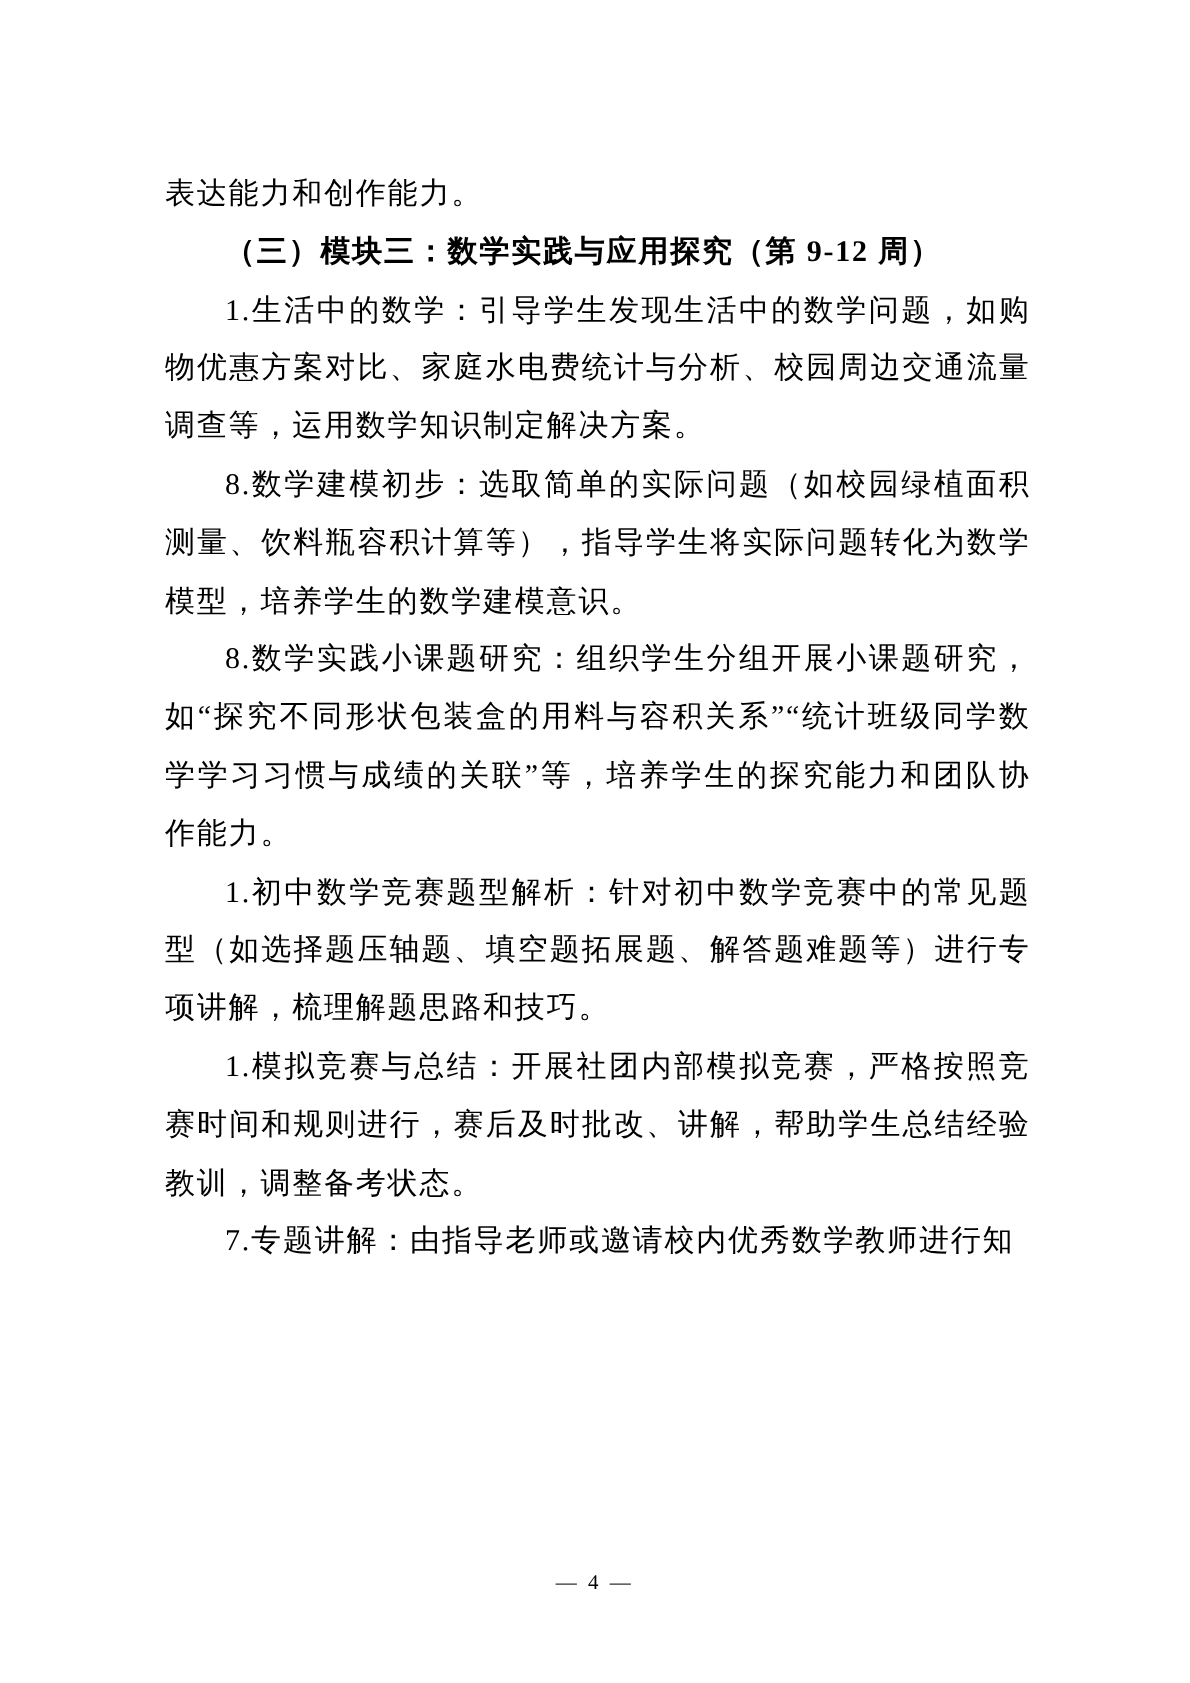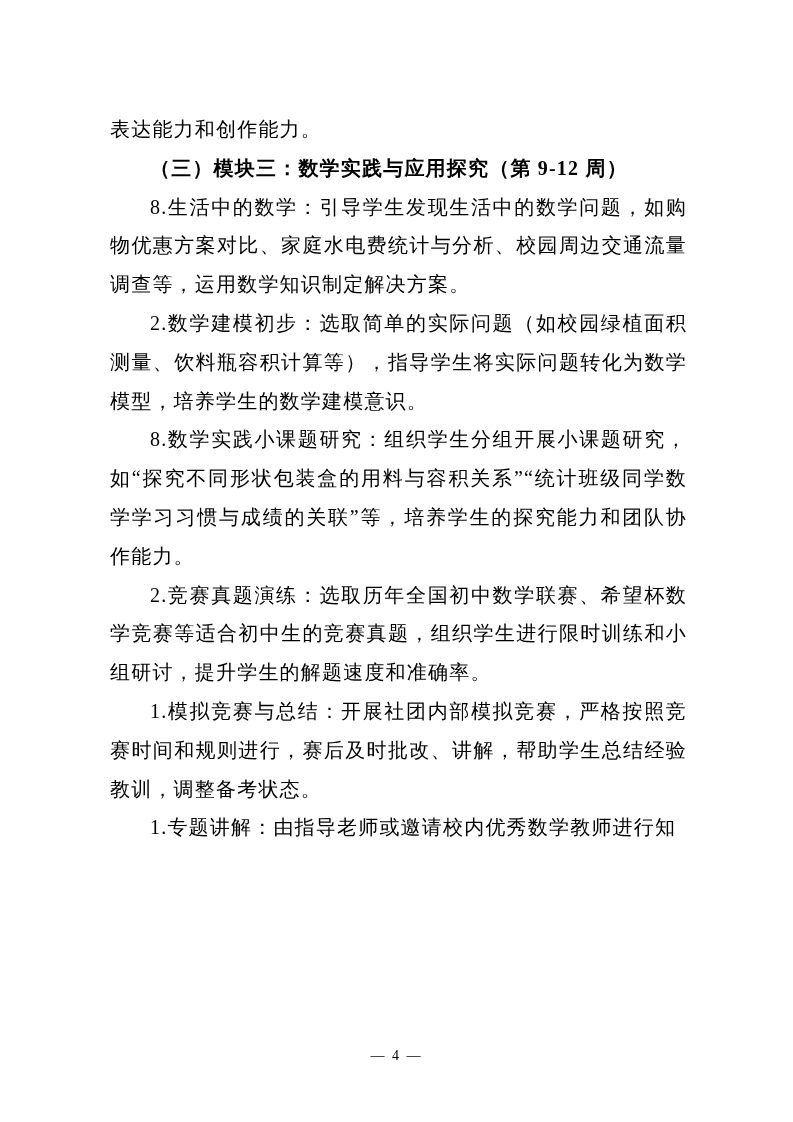--- a/index.html
+++ b/index.html
@@ -49,21 +49,21 @@
     color: #000000;
   }
 </style>
 </head>
 <body>
 
 <div class="page">
   <div class="content">
     <p class="cont">表达能力和创作能力。</p>
     <p class="bold">（三）模块三：数学实践与应用探究（第 9-12 周）</p>
-    <p>8.生活中的数学：引导学生发现生活中的数学问题，如购物优惠方案对比、家庭水电费统计与分析、校园周边交通流量调查等，运用数学知识制定解决方案。</p>
-    <p>2.数学建模初步：选取简单的实际问题（如校园绿植面积测量、饮料瓶容积计算等），指导学生将实际问题转化为数学模型，培养学生的数学建模意识。</p>
+    <p>1.生活中的数学：引导学生发现生活中的数学问题，如购物优惠方案对比、家庭水电费统计与分析、校园周边交通流量调查等，运用数学知识制定解决方案。</p>
+    <p>8.数学建模初步：选取简单的实际问题（如校园绿植面积测量、饮料瓶容积计算等），指导学生将实际问题转化为数学模型，培养学生的数学建模意识。</p>
     <p>8.数学实践小课题研究：组织学生分组开展小课题研究，如“探究不同形状包装盒的用料与容积关系”“统计班级同学数学学习习惯与成绩的关联”等，培养学生的探究能力和团队协作能力。</p>
-    <p>2.竞赛真题演练：选取历年全国初中数学联赛、希望杯数学竞赛等适合初中生的竞赛真题，组织学生进行限时训练和小组研讨，提升学生的解题速度和准确率。</p>
+    <p>1.初中数学竞赛题型解析：针对初中数学竞赛中的常见题型（如选择题压轴题、填空题拓展题、解答题难题等）进行专项讲解，梳理解题思路和技巧。</p>
     <p>1.模拟竞赛与总结：开展社团内部模拟竞赛，严格按照竞赛时间和规则进行，赛后及时批改、讲解，帮助学生总结经验教训，调整备考状态。</p>
-    <p>1.专题讲解：由指导老师或邀请校内优秀数学教师进行知</p>
+    <p>7.专题讲解：由指导老师或邀请校内优秀数学教师进行知</p>
   </div>
   <div class="footer">— 4 —</div>
 </div>
 
 </body></html>

